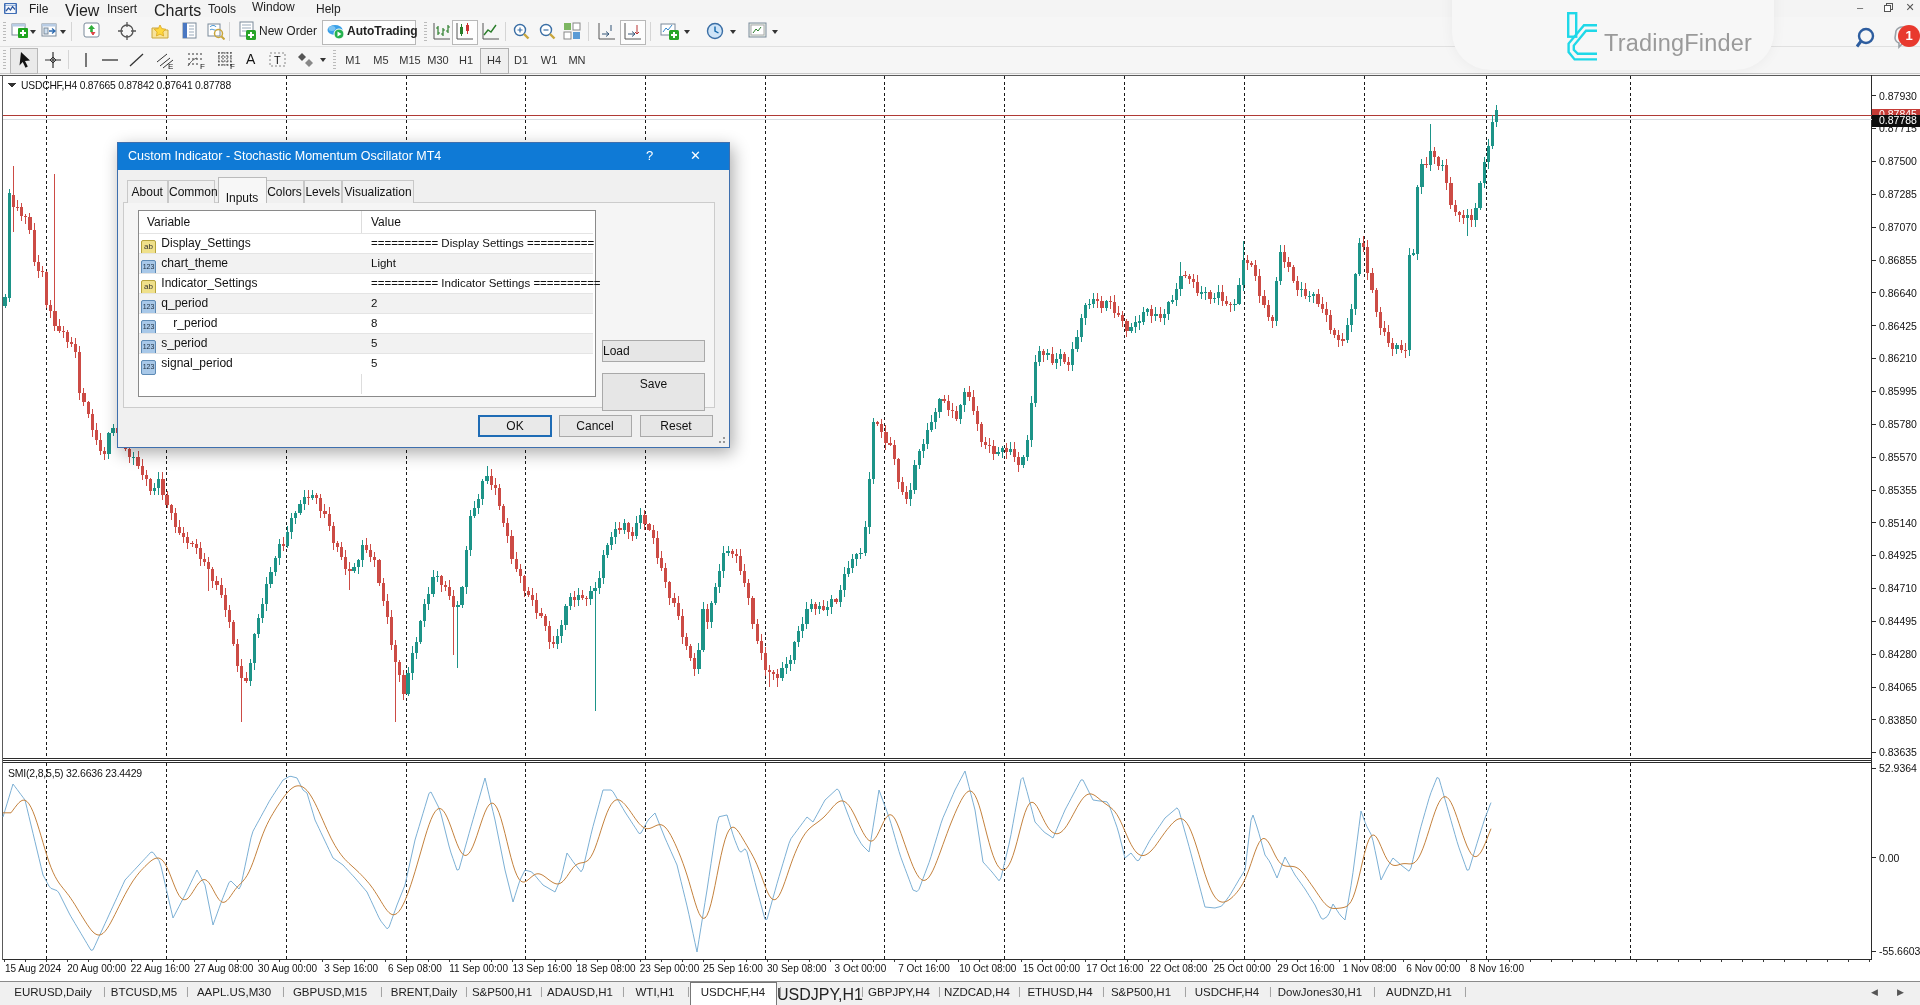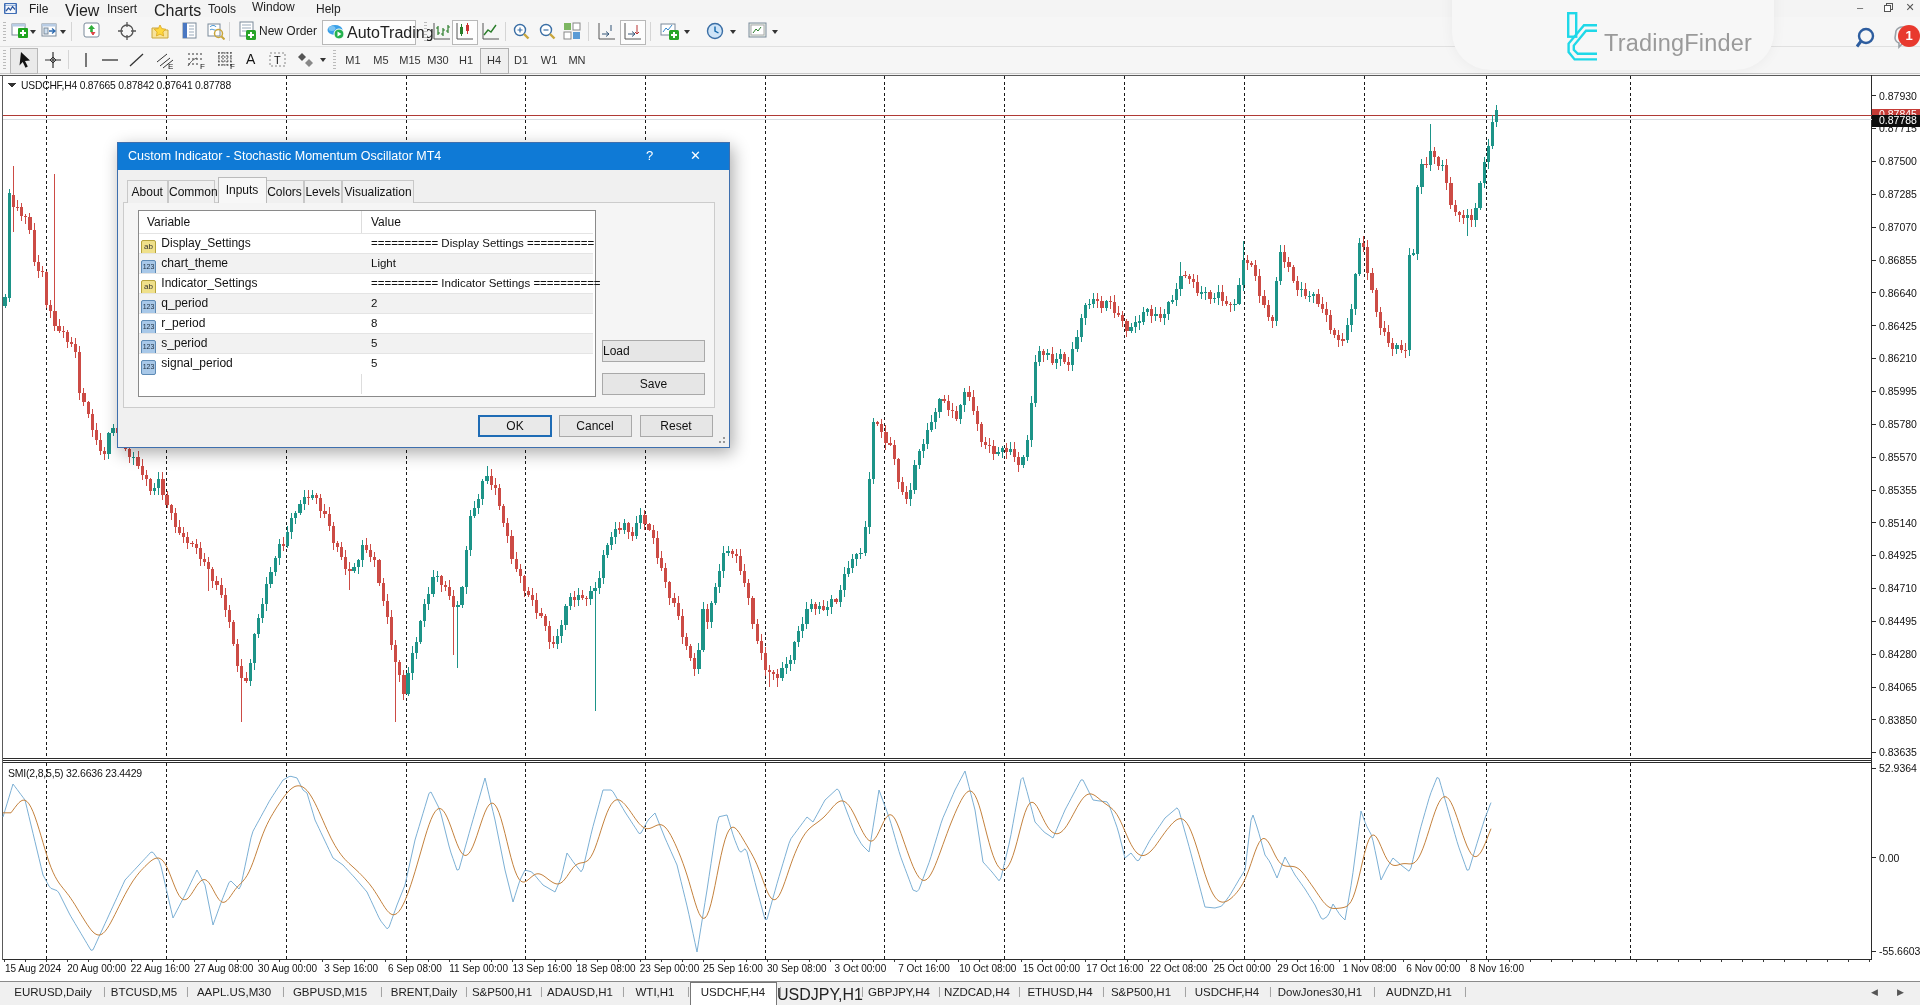--- a/index.html
+++ b/index.html
@@ -79,21 +79,21 @@
       <rect x="10" y="13" width="6" height="2" fill="#fff"></rect>
     </svg>
     <div style="position:absolute;left:259px;top:24px;font-size:12px;color:#222">New Order</div>
     <div style="position:absolute;left:322px;top:20px;width:92px;height:23px;background:#fdfdfd;border:1px solid #b8b8b8"></div>
     <svg style="position:absolute;left:326px;top:22px" width="19" height="18" viewBox="0 0 19 18">
       <ellipse cx="9" cy="8" rx="7.5" ry="5" fill="#3aa0e8"></ellipse>
       <ellipse cx="6" cy="6.5" rx="3.5" ry="2.5" fill="#7cc4f2"></ellipse>
       <circle cx="13" cy="12" r="5" fill="#23b14d" stroke="#fff"></circle>
       <path d="M11.5 9.5 l4 2.5 -4 2.5 z" fill="#fff"></path>
     </svg>
-    <div style="position:absolute;left:347px;top:24px;font-size:16px;font-weight:normal;color:#222">AutoTrading</div>
+    <div style="position:absolute;left:347px;top:24px;font-size:12px;font-weight:bold;color:#222">AutoTrading</div>
     <div style="position:absolute;left:424px;top:22px;width:3px;height:19px;background:repeating-linear-gradient(#bbb 0 1px,#f6f6f6 1px 3px)"></div>
     <svg style="position:absolute;left:433px;top:22px" width="18" height="18" viewBox="0 0 18 18">
       <path d="M1 17 V1 M1 17 H17" stroke="#555"></path>
       <path d="M5 4 v9 M3 6 h2 M5 11 h2 M10 6 v8 M8 12 h2 M10 8 h2 M15 3 v8 M13 9 h2 M15 5 h2" stroke="#2a7d2a" stroke-width="1.2"></path>
     </svg>
     <div style="position:absolute;left:452px;top:20px;width:24px;height:23px;background:#fdfdfd;border:1px solid #b8b8b8"></div>
     <svg style="position:absolute;left:456px;top:22px" width="18" height="18" viewBox="0 0 18 18">
       <path d="M1 17 V1 M1 17 H17" stroke="#555"></path>
       <rect x="4" y="5" width="3" height="7" fill="#2a7d2a"></rect>
       <path d="M5.5 2 v12" stroke="#2a7d2a"></path>
@@ -440,21 +440,21 @@
         <text x="21" y="14" font-size="10.3" letter-spacing="-0.2" fill="#111">USDCHF,H4  0.87665 0.87842 0.87641 0.87788</text>
         <text x="8" y="702" font-size="10.5" letter-spacing="-0.2" fill="#111">SMI(2,8,5,5) 32.6636 23.4429</text>
       </svg></div>
 <div style="position:absolute;left:117px;top:142px;width:611px;height:304px;background:#f0f0f0;border:1px solid #3e6fae;box-shadow:3px 5px 16px rgba(0,0,0,0.33);z-index:30">
       <div style="position:absolute;left:0;top:0;width:100%;height:27px;background:#0f7ad6"></div>
       <div style="position:absolute;left:10px;top:6px;font-size:12.5px;color:#fff">Custom Indicator - Stochastic Momentum Oscillator MT4</div>
       <div style="position:absolute;left:528px;top:5px;font-size:13px;color:#fff">?</div>
       <div style="position:absolute;left:572px;top:5px;font-size:13px;color:#fff">✕</div>
       <div style="position:absolute;left:8.5px;top:37px;width:41.5px;height:23px;background:#f0f0f0;border:1px solid #c8c8c8;border-bottom:none;z-index:2;text-align:center;font-size:12px;color:#111;padding-top:4px;box-sizing:border-box">About</div>
       <div style="position:absolute;left:50.0px;top:37px;width:47.0px;height:23px;background:#f0f0f0;border:1px solid #c8c8c8;border-bottom:none;z-index:2;text-align:center;font-size:12px;color:#111;padding-top:4px;box-sizing:border-box">Common</div>
-      <div style="position:absolute;left:99.5px;top:34px;width:49.0px;height:26px;background:#f7f7f7;border:1px solid #bbb;border-bottom:none;z-index:3;text-align:center;font-size:12px;color:#111;padding-top:5px;box-sizing:border-box">Inputs</div>
+      <div style="position:absolute;left:99.5px;top:34px;width:49.0px;height:26px;background:#f7f7f7;border:1px solid #bbb;border-bottom:none;z-index:3;text-align:center;font-size:12px;color:#111;padding-top:13px;box-sizing:border-box">Inputs</div>
       <div style="position:absolute;left:147.5px;top:37px;width:38.0px;height:23px;background:#f0f0f0;border:1px solid #c8c8c8;border-bottom:none;z-index:2;text-align:center;font-size:12px;color:#111;padding-top:4px;box-sizing:border-box">Colors</div>
       <div style="position:absolute;left:185.5px;top:37px;width:38.5px;height:23px;background:#f0f0f0;border:1px solid #c8c8c8;border-bottom:none;z-index:2;text-align:center;font-size:12px;color:#111;padding-top:4px;box-sizing:border-box">Levels</div>
       <div style="position:absolute;left:224.0px;top:37px;width:72.0px;height:23px;background:#f0f0f0;border:1px solid #c8c8c8;border-bottom:none;z-index:2;text-align:center;font-size:12px;color:#111;padding-top:4px;box-sizing:border-box">Visualization</div>
       <div style="position:absolute;left:4.5px;top:59px;width:590px;height:204px;background:#f5f5f5;border:1px solid #ccc"></div>
       <div style="position:absolute;left:19.5px;top:67px;width:456px;height:185px;background:#fff;border:1px solid #8a8a8a"></div>
       <div style="position:absolute;left:243px;top:68px;width:1px;height:183px;background:#ddd"></div>
       <div style="position:absolute;left:29px;top:72px;font-size:12px;color:#111">Variable</div>
       <div style="position:absolute;left:253px;top:72px;font-size:12px;color:#111">Value</div>
       <div style="position:absolute;left:20.5px;top:90px;width:454px;height:20px;background:#fff;border-top:1px solid #e4e4e4"></div>
       <div style="position:absolute;left:23px;top:93px;font-size:12px;color:#111"><span style="display:inline-block;width:13px;height:13px;background:#efe08a;border:1px solid #b5a23c;font-size:8px;line-height:12px;text-align:center;color:#333;vertical-align:-2px;border-radius:2px">ab</span> <span style="margin-left:2px">Display_Settings</span></div>
@@ -462,30 +462,30 @@
       <div style="position:absolute;left:20.5px;top:110px;width:454px;height:20px;background:#f2f2f2;border-top:1px solid #e4e4e4"></div>
       <div style="position:absolute;left:23px;top:113px;font-size:12px;color:#111"><span style="display:inline-block;width:13px;height:13px;background:#a8c8e8;border:1px solid #5d8ab5;font-size:7px;line-height:12px;text-align:center;color:#234;vertical-align:-2px;border-radius:2px">123</span> <span style="margin-left:2px">chart_theme</span></div>
       <div style="position:absolute;left:253px;top:114px;font-size:11.5px;color:#111;white-space:nowrap">Light</div>
       <div style="position:absolute;left:20.5px;top:130px;width:454px;height:20px;background:#fff;border-top:1px solid #e4e4e4"></div>
       <div style="position:absolute;left:23px;top:133px;font-size:12px;color:#111"><span style="display:inline-block;width:13px;height:13px;background:#efe08a;border:1px solid #b5a23c;font-size:8px;line-height:12px;text-align:center;color:#333;vertical-align:-2px;border-radius:2px">ab</span> <span style="margin-left:2px">Indicator_Settings</span></div>
       <div style="position:absolute;left:253px;top:134px;font-size:11.5px;color:#111;white-space:nowrap">========== Indicator Settings ==========</div>
       <div style="position:absolute;left:20.5px;top:150px;width:454px;height:20px;background:#f2f2f2;border-top:1px solid #e4e4e4"></div>
       <div style="position:absolute;left:23px;top:153px;font-size:12px;color:#111"><span style="display:inline-block;width:13px;height:13px;background:#a8c8e8;border:1px solid #5d8ab5;font-size:7px;line-height:12px;text-align:center;color:#234;vertical-align:-2px;border-radius:2px">123</span> <span style="margin-left:2px">q_period</span></div>
       <div style="position:absolute;left:253px;top:154px;font-size:11.5px;color:#111;white-space:nowrap">2</div>
       <div style="position:absolute;left:20.5px;top:170px;width:454px;height:20px;background:#fff;border-top:1px solid #e4e4e4"></div>
-      <div style="position:absolute;left:23px;top:173px;font-size:12px;color:#111"><span style="display:inline-block;width:13px;height:13px;background:#a8c8e8;border:1px solid #5d8ab5;font-size:7px;line-height:12px;text-align:center;color:#234;vertical-align:-2px;border-radius:2px">123</span> <span style="margin-left:2px">r_period</span></div>
+      <div style="position:absolute;left:23px;top:173px;font-size:12px;color:#111"><span style="display:inline-block;width:13px;height:13px;background:#a8c8e8;border:1px solid #5d8ab5;font-size:7px;line-height:12px;text-align:center;color:#234;vertical-align:-2px;border-radius:2px">123</span> <span style="margin-left:14px">r_period</span></div>
       <div style="position:absolute;left:253px;top:174px;font-size:11.5px;color:#111;white-space:nowrap">8</div>
       <div style="position:absolute;left:20.5px;top:190px;width:454px;height:20px;background:#f2f2f2;border-top:1px solid #e4e4e4"></div>
       <div style="position:absolute;left:23px;top:193px;font-size:12px;color:#111"><span style="display:inline-block;width:13px;height:13px;background:#a8c8e8;border:1px solid #5d8ab5;font-size:7px;line-height:12px;text-align:center;color:#234;vertical-align:-2px;border-radius:2px">123</span> <span style="margin-left:2px">s_period</span></div>
       <div style="position:absolute;left:253px;top:194px;font-size:11.5px;color:#111;white-space:nowrap">5</div>
       <div style="position:absolute;left:20.5px;top:210px;width:454px;height:20px;background:#fff;border-top:1px solid #e4e4e4"></div>
       <div style="position:absolute;left:23px;top:213px;font-size:12px;color:#111"><span style="display:inline-block;width:13px;height:13px;background:#a8c8e8;border:1px solid #5d8ab5;font-size:7px;line-height:12px;text-align:center;color:#234;vertical-align:-2px;border-radius:2px">123</span> <span style="margin-left:2px">signal_period</span></div>
       <div style="position:absolute;left:253px;top:214px;font-size:11.5px;color:#111;white-space:nowrap">5</div>
       <div style="position:absolute;left:484.0px;top:197.0px;width:103.0px;height:22px;background:#e6e6e6;border:1px solid #a9a9a9;font-size:12px;color:#111;line-height:21px;box-sizing:border-box">Load</div>
-      <div style="position:absolute;left:484.0px;top:230.0px;width:103.0px;height:22px;background:#e6e6e6;border:1px solid #a9a9a9;font-size:12px;color:#111;text-align:center;line-height:21px;box-sizing:border-box">Save</div>
+      <div style="position:absolute;left:484.0px;top:230.0px;width:103.0px;height:38px;background:#e6e6e6;border:1px solid #a9a9a9;font-size:12px;color:#111;text-align:center;line-height:21px;box-sizing:border-box">Save</div>
       <div style="position:absolute;left:360px;top:272px;width:74px;height:22px;background:#e9e9e9;border:2px solid #1f6cb5;font-size:12px;color:#111;text-align:center;line-height:18px;box-sizing:border-box">OK</div>
       <div style="position:absolute;left:440.5px;top:272.0px;width:73.0px;height:22px;background:#e6e6e6;border:1px solid #a9a9a9;font-size:12px;color:#111;text-align:center;line-height:21px;box-sizing:border-box">Cancel</div>
       <div style="position:absolute;left:521.5px;top:272.0px;width:73.0px;height:22px;background:#e6e6e6;border:1px solid #a9a9a9;font-size:12px;color:#111;text-align:center;line-height:21px;box-sizing:border-box">Reset</div>
       <div style="position:absolute;right:3px;bottom:3px;width:8px;height:8px;background:radial-gradient(circle at 2px 6px,#999 1px,transparent 1.2px),radial-gradient(circle at 6px 6px,#999 1px,transparent 1.2px),radial-gradient(circle at 6px 2px,#999 1px,transparent 1.2px)"></div>
     </div>
 <div style="position:absolute;left:0;top:981px;width:1920px;height:24px;background:#f0f0f0;border-top:1px solid #8a8a8a"></div>
     <div style="position:absolute;left:690px;top:982px;width:87px;height:23px;background:#fff;border:1px solid #777;border-bottom:none;box-sizing:border-box"></div>
     <div style="position:absolute;left:53px;top:986px;transform:translateX(-50%);font-size:11.5px;color:#222;white-space:nowrap;z-index:2">EURUSD,Daily</div>
     <div style="position:absolute;left:144px;top:986px;transform:translateX(-50%);font-size:11.5px;color:#222;white-space:nowrap;z-index:2">BTCUSD,M5</div>
     <div style="position:absolute;left:234px;top:986px;transform:translateX(-50%);font-size:11.5px;color:#222;white-space:nowrap;z-index:2">AAPL.US,M30</div>

